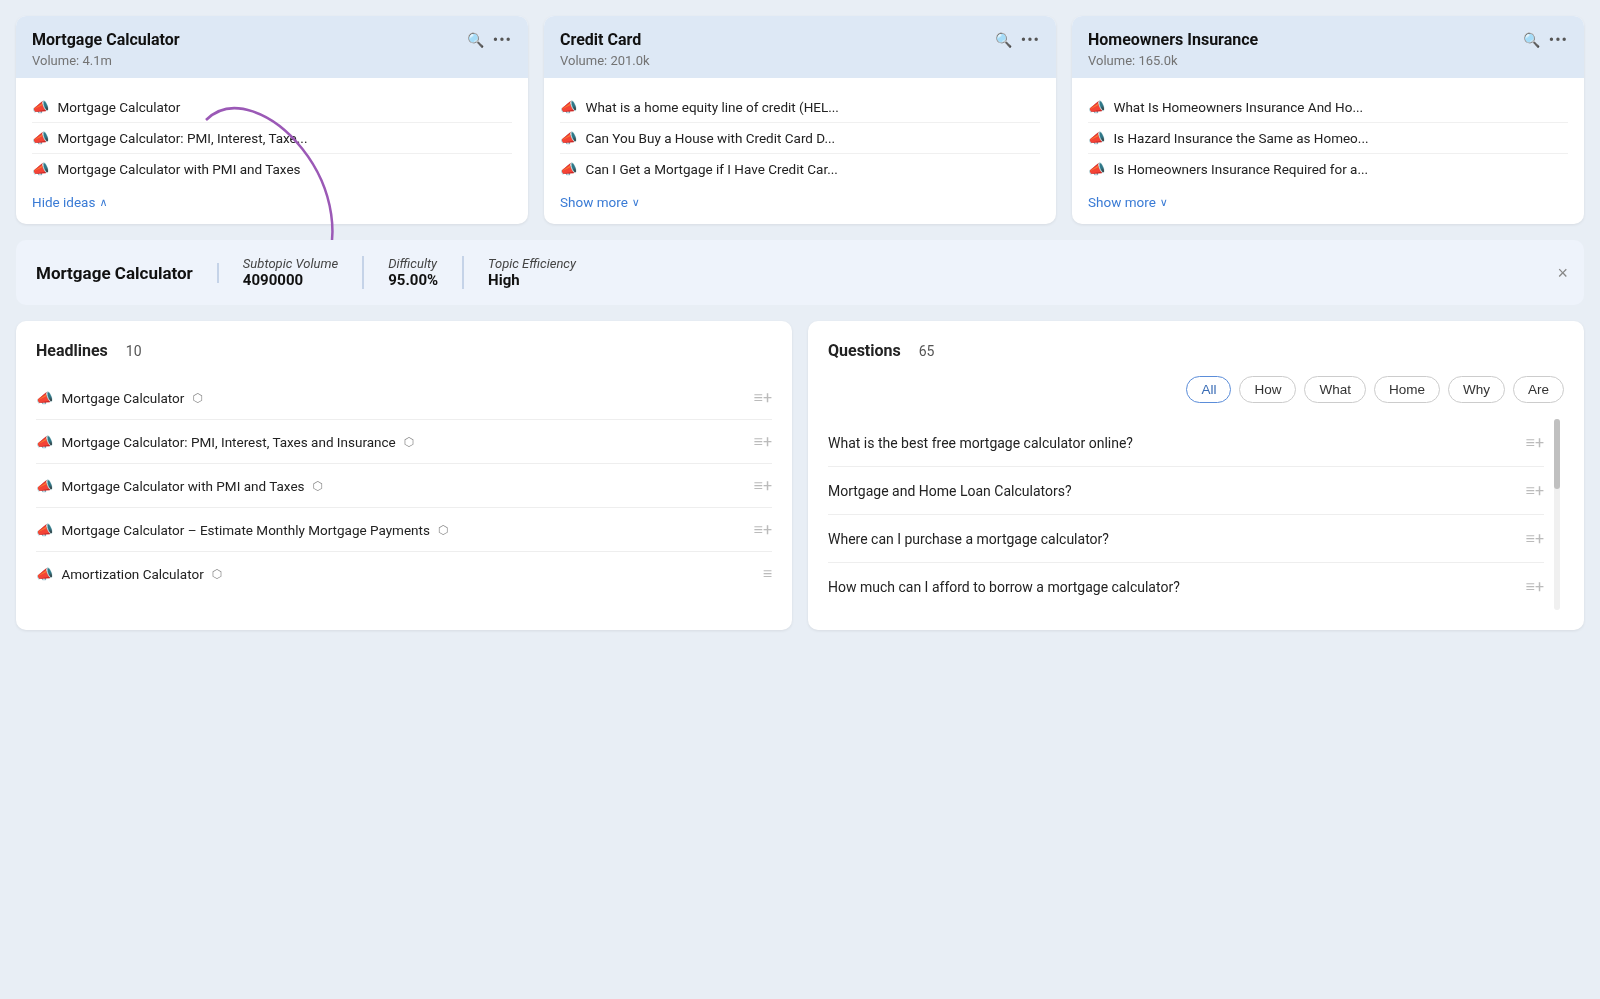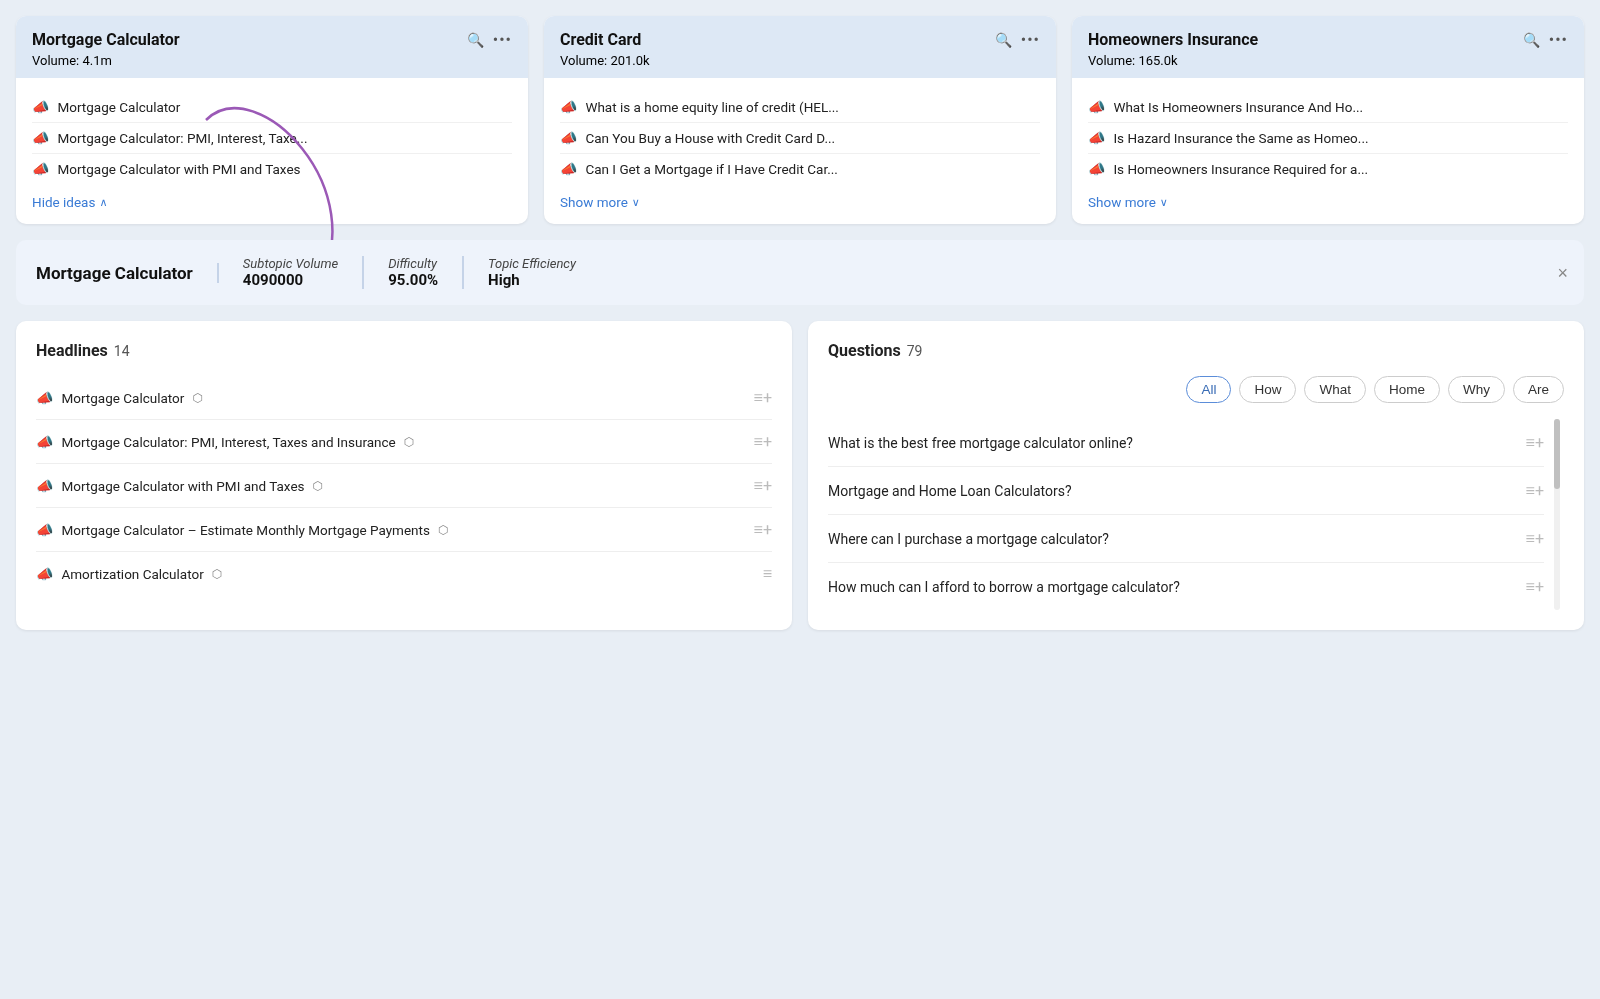--- a/index.html
+++ b/index.html
@@ -46,21 +46,21 @@
 
     .card-icons {
       display: flex;
       gap: 8px;
       align-items: center;
       color: #555;
     }
 
     .card-volume {
       font-size: 13px;
-      color: #000000;
+      color: #737373;
     }
 
     .card-body {
       padding: 14px 16px;
     }
 
     .card-item {
       display: flex;
       align-items: center;
       gap: 8px;
@@ -159,21 +159,21 @@
       padding: 20px;
       box-shadow: 0 1px 3px rgba(0,0,0,0.08);
     }
 
     .panel-header {
       font-weight: 700;
       font-size: 16px;
       margin-bottom: 16px;
       display: flex;
       align-items: baseline;
-      gap: 6px;
+      gap: 18px;
     }
 
     .panel-count {
       font-weight: 400;
       font-size: 14px;
       color: #555;
     }
 
     .list-item-row {
       display: flex;
@@ -376,21 +376,21 @@
     <div class="detail-metric-value">High</div>
   </div>
   <button class="detail-close" title="Close">×</button>
 </div>
 
 <div class="bottom-panels">
 
   <div class="panel">
     <div class="panel-header">
       <span>Headlines</span>
-      <span class="panel-count">14</span>
+      <span class="panel-count">10</span>
     </div>
 
     <div class="list-item-row">
       <div class="list-item-left">
         <span style="color:#2e9e6b; font-size:14px;">📣</span>
         <span class="list-item-text">Mortgage Calculator</span>
         <span style="color:#888; font-size:12px; cursor:pointer;">⬡</span>
       </div>
       <div class="list-item-icons">
         <span style="cursor:pointer; font-size:16px; color:#bbb;">≡+</span>
@@ -438,21 +438,21 @@
       </div>
       <div class="list-item-icons">
         <span style="cursor:pointer; font-size:16px; color:#bbb;">≡</span>
       </div>
     </div>
   </div>
 
   <div class="panel">
     <div class="panel-header">
       <span>Questions</span>
-      <span class="panel-count">79</span>
+      <span class="panel-count">65</span>
     </div>
 
     <div class="filter-tabs">
       <button class="filter-tab active">All</button>
       <button class="filter-tab">How</button>
       <button class="filter-tab">What</button>
       <button class="filter-tab">Home</button>
       <button class="filter-tab">Why</button>
       <button class="filter-tab">Are</button>
     </div>

